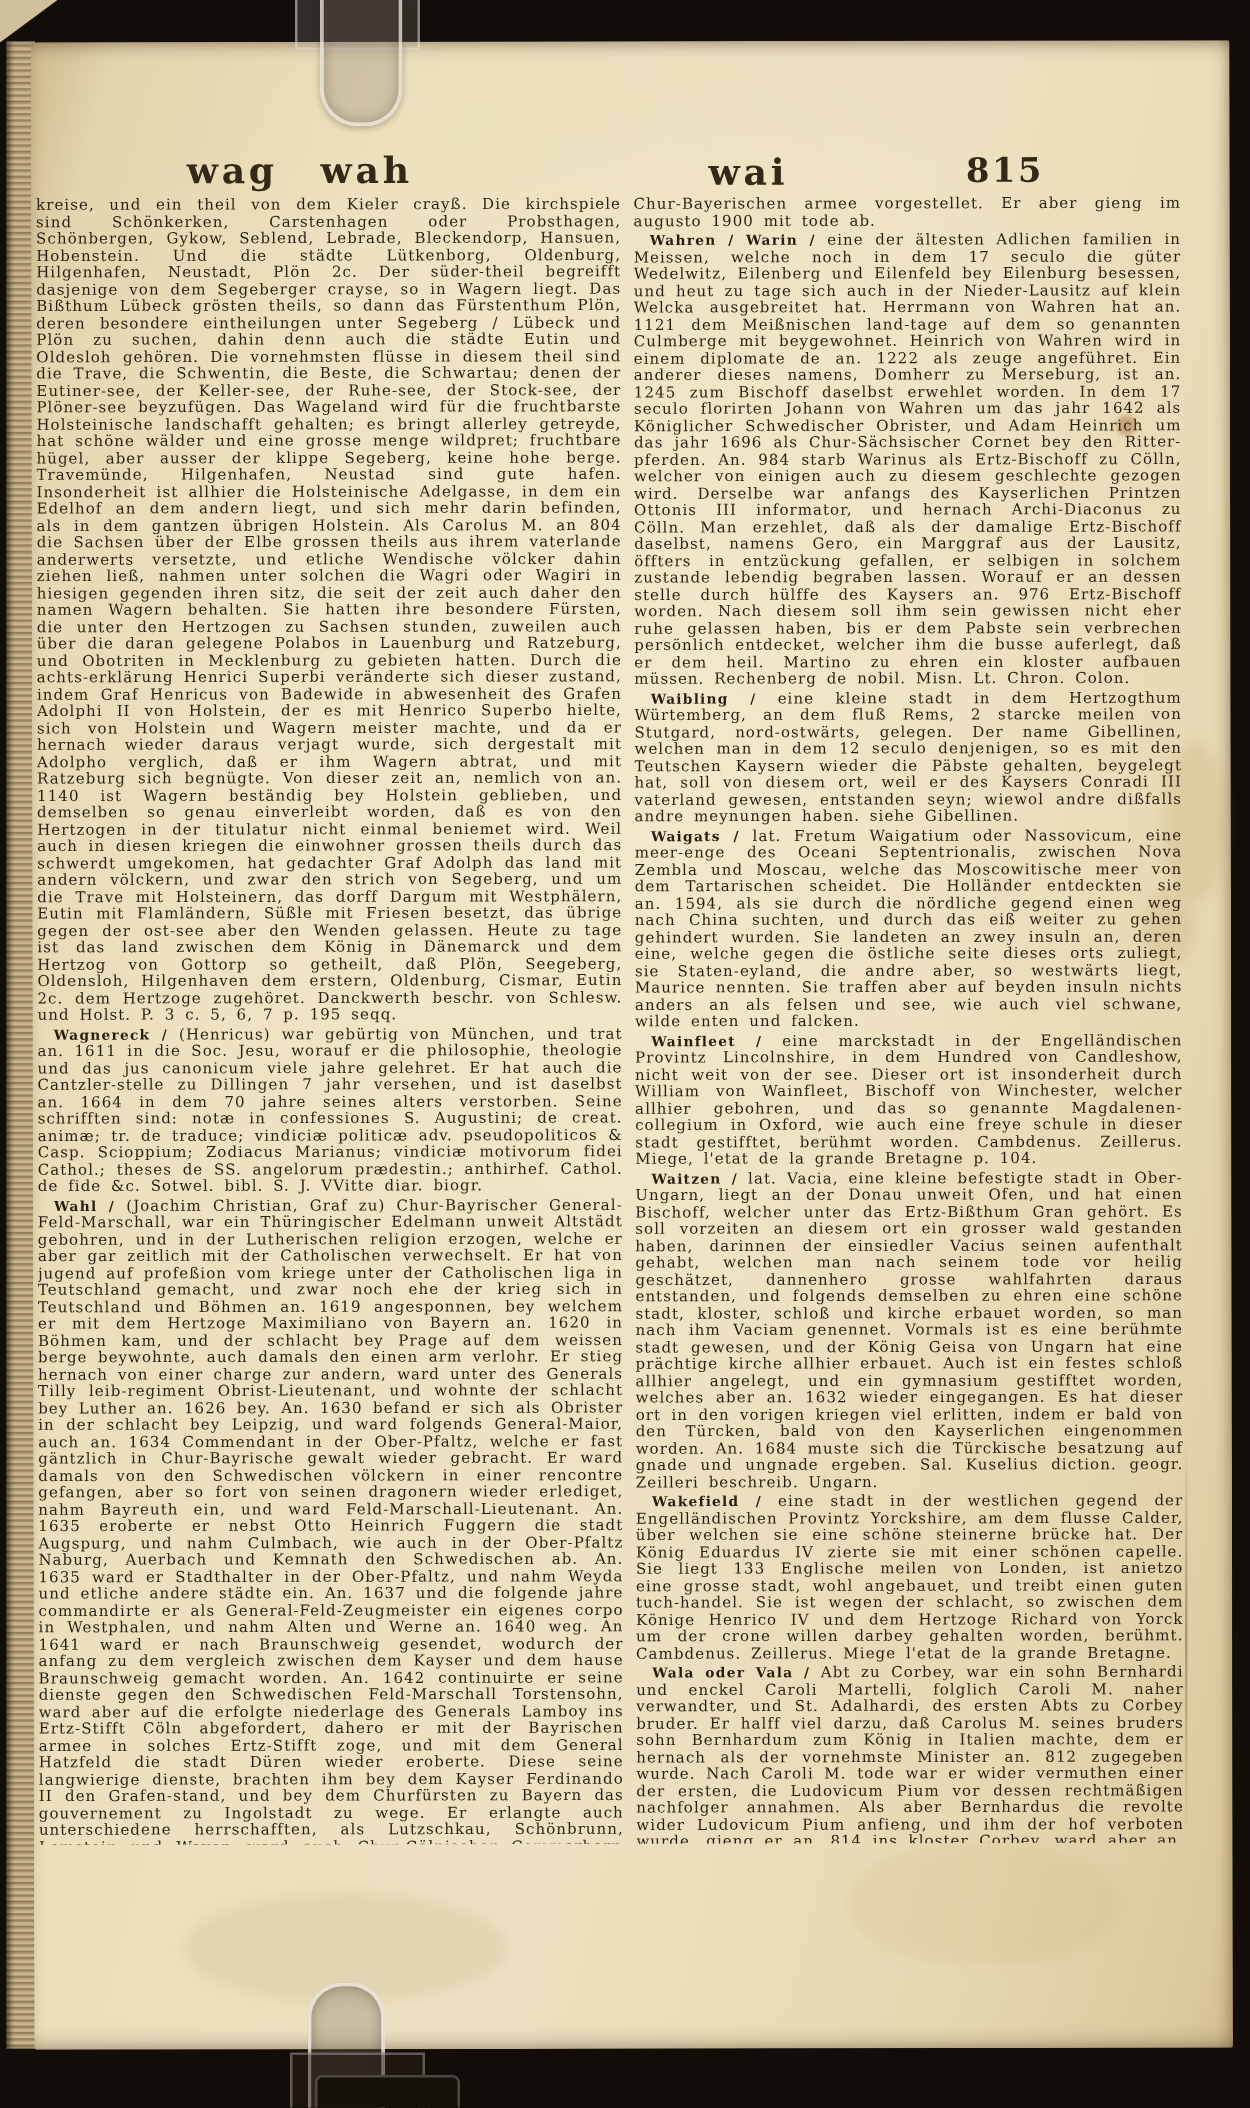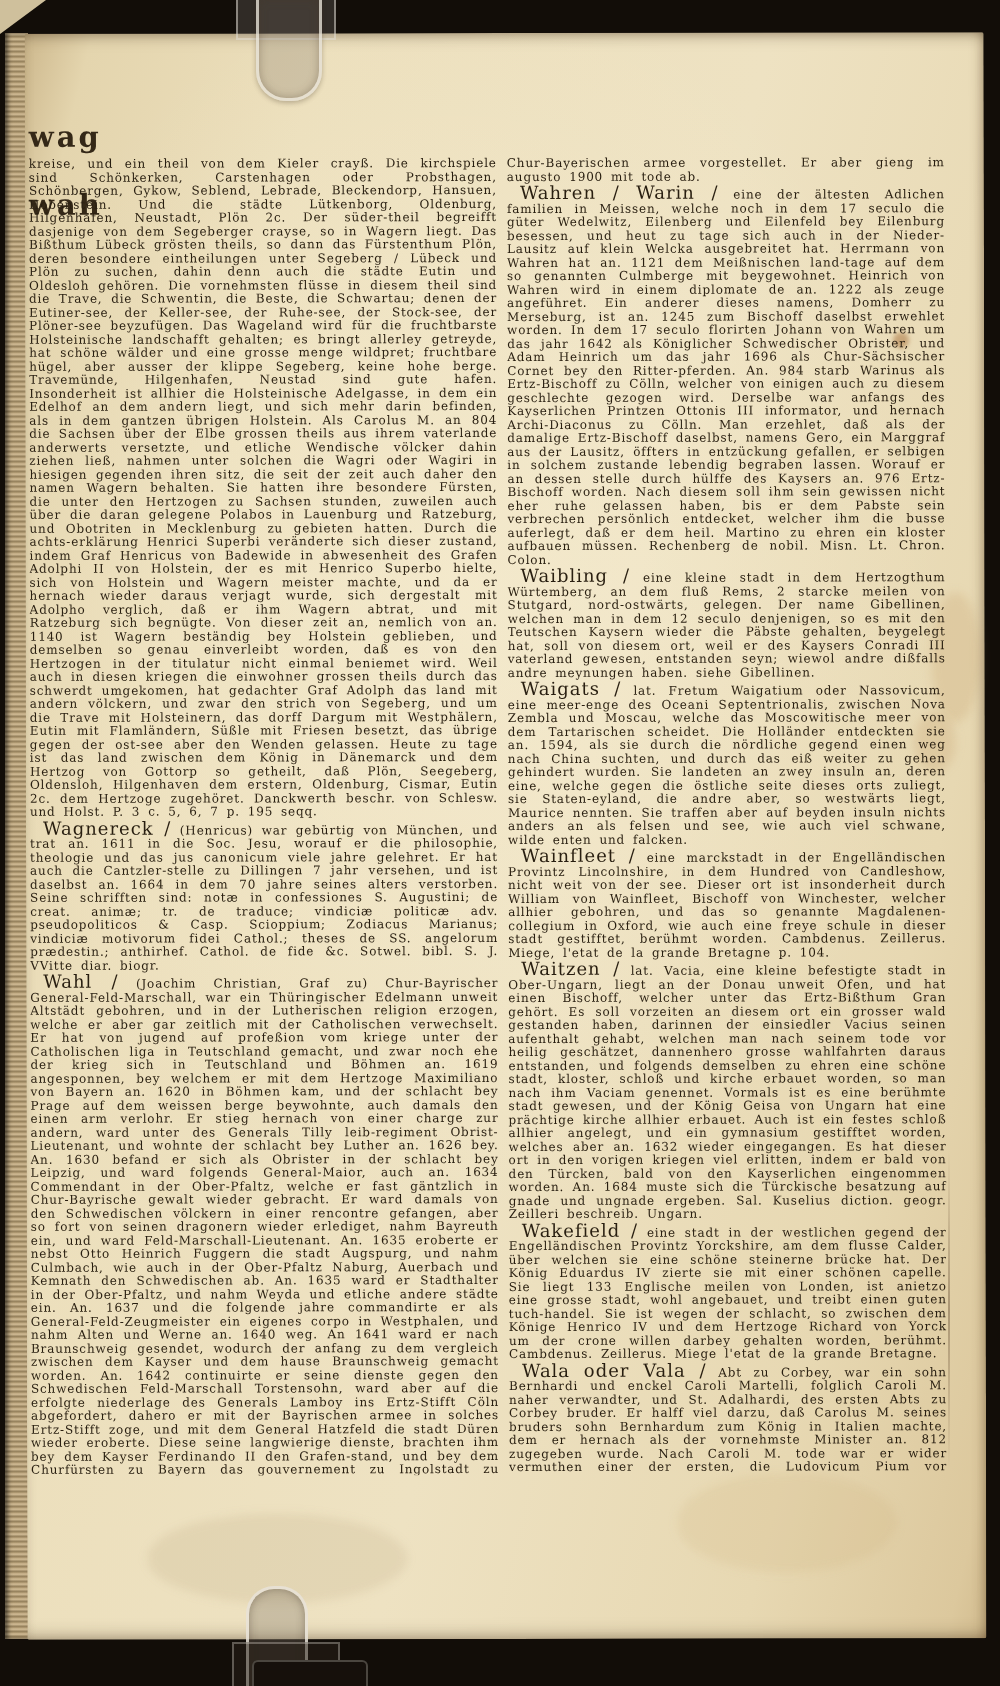--- a/index.html
+++ b/index.html
@@ -26,37 +26,37 @@
 
   .stain{position:absolute;border-radius:50%;filter:blur(5px);pointer-events:none;}
   .st1{left:868px;top:300px;width:16px;height:16px;background:rgba(165,110,55,.5);filter:blur(2px);}
   .st2{left:905px;top:560px;width:50px;height:130px;background:rgba(190,150,95,.22);}
   .st3{left:888px;top:680px;width:42px;height:60px;background:rgba(185,140,85,.2);}
   .st4{left:650px;top:1440px;width:220px;height:100px;background:rgba(200,165,115,.16);}
   .st5{left:120px;top:1480px;width:260px;height:90px;background:rgba(150,120,80,.12);}
 
   
   .runhead-left{position:absolute;left:4px;top:86px;width:468px;display:flex;
-    justify-content:center;gap:34px;padding-right:46px;box-sizing:border-box;flex-direction:column;}
+    justify-content:center;gap:34px;padding-right:46px;box-sizing:border-box;}
   .runhead-right{position:absolute;left:480px;top:88px;width:440px;height:40px;}
   .rh{font-weight:bold;font-size:29px;letter-spacing:3px;color:#3226162;}
   .rh,.pagenum{font-weight:bold;color:#342817;}
   .rh{font-size:29px;}
   .runhead-right .rh{position:absolute;left:62px;top:0;}
   .pagenum{position:absolute;left:268px;top:1px;font-size:27px;letter-spacing:2px;}
 
   
   .cols{position:absolute;left:4px;top:124px;width:916px;height:1318px;display:flex;gap:10px;}
   .col{color:#281e10;text-align:justify;overflow:hidden;
     font-size:12px;line-height:13.5px;letter-spacing:.85px;word-spacing:3.2px;}
   .col-left{width:468px;}
   .col-right{width:438px;}
   .entry{margin:0 0 2px 0;text-indent:13px;}
   .entry.cont{text-indent:0;}
-  .hw{font-weight:normal;font-size:18px;letter-spacing:1px;}
+  .hw{font-weight:bold;font-size:11px;letter-spacing:1px;}
 
   
   .crease{position:absolute;left:948px;top:1150px;width:2px;height:320px;
     background:linear-gradient(to bottom,rgba(0,0,0,0),rgba(90,65,40,.4),rgba(0,0,0,0));}
 
   
   .clip{position:absolute;pointer-events:none;}
   .clip-top-shoulder{left:236px;top:0;width:96px;height:38px;
     background:rgba(190,185,175,.18);border:2px solid rgba(230,225,215,.5);border-top:none;}
   .clip-top-tab{left:256px;top:0;width:60px;height:98px;
@@ -82,20 +82,24 @@
     <span class="stain st1"></span>
     <span class="stain st2"></span>
     <span class="stain st3"></span>
     <span class="stain st4"></span>
     <span class="stain st5"></span>
 
     <div class="runhead-left">
       <span class="rh">wag</span>
       <span class="rh">wah</span>
     </div>
+    <div class="runhead-right">
+      <span class="rh">wai</span>
+      <span class="pagenum">815</span>
+    </div>
 
     <div class="cols">
       <div class="col col-left">
         <p class="entry cont"><span>kreise, und ein theil von dem Kieler crayß. Die kirchspiele sind Schönkerken, Carstenhagen oder Probsthagen, Schönbergen, Gykow, Seblend, Lebrade, Bleckendorp, Hansuen, Hobenstein. Und die städte Lütkenborg, Oldenburg, Hilgenhafen, Neustadt, Plön 2c. Der süder-theil begreifft dasjenige von dem Segeberger crayse, so in Wagern liegt. Das Bißthum Lübeck grösten theils, so dann das Fürstenthum Plön, deren besondere eintheilungen unter Segeberg / Lübeck und Plön zu suchen, dahin denn auch die städte Eutin und Oldesloh gehören. Die vornehmsten flüsse in diesem theil sind die Trave, die Schwentin, die Beste, die Schwartau; denen der Eutiner-see, der Keller-see, der Ruhe-see, der Stock-see, der Plöner-see beyzufügen. Das Wageland wird für die fruchtbarste Holsteinische landschafft gehalten; es bringt allerley getreyde, hat schöne wälder und eine grosse menge wildpret; fruchtbare hügel, aber ausser der klippe Segeberg, keine hohe berge. Travemünde, Hilgenhafen, Neustad sind gute hafen. Insonderheit ist allhier die Holsteinische Adelgasse, in dem ein Edelhof an dem andern liegt, und sich mehr darin befinden, als in dem gantzen übrigen Holstein. Als Carolus M. an 804 die Sachsen über der Elbe grossen theils aus ihrem vaterlande anderwerts versetzte, und etliche Wendische völcker dahin ziehen ließ, nahmen unter solchen die Wagri oder Wagiri in hiesigen gegenden ihren sitz, die seit der zeit auch daher den namen Wagern behalten. Sie hatten ihre besondere Fürsten, die unter den Hertzogen zu Sachsen stunden, zuweilen auch über die daran gelegene Polabos in Lauenburg und Ratzeburg, und Obotriten in Mecklenburg zu gebieten hatten. Durch die achts-erklärung Henrici Superbi veränderte sich dieser zustand, indem Graf Henricus von Badewide in abwesenheit des Grafen Adolphi II von Holstein, der es mit Henrico Superbo hielte, sich von Holstein und Wagern meister machte, und da er hernach wieder daraus verjagt wurde, sich dergestalt mit Adolpho verglich, daß er ihm Wagern abtrat, und mit Ratzeburg sich begnügte. Von dieser zeit an, nemlich von an. 1140 ist Wagern beständig bey Holstein geblieben, und demselben so genau einverleibt worden, daß es von den Hertzogen in der titulatur nicht einmal beniemet wird. Weil auch in diesen kriegen die einwohner grossen theils durch das schwerdt umgekomen, hat gedachter Graf Adolph das land mit andern völckern, und zwar den strich von Segeberg, und um die Trave mit Holsteinern, das dorff Dargum mit Westphälern, Eutin mit Flamländern, Süßle mit Friesen besetzt, das übrige gegen der ost-see aber den Wenden gelassen. Heute zu tage ist das land zwischen dem König in Dänemarck und dem Hertzog von Gottorp so getheilt, daß Plön, Seegeberg, Oldensloh, Hilgenhaven dem erstern, Oldenburg, Cismar, Eutin 2c. dem Hertzoge zugehöret. Danckwerth beschr. von Schlesw. und Holst. P. 3 c. 5, 6, 7 p. 195 seqq.</span></p>
         <p class="entry"><b class="hw">Wagnereck /</b> <span>(Henricus) war gebürtig von München, und trat an. 1611 in die Soc. Jesu, worauf er die philosophie, theologie und das jus canonicum viele jahre gelehret. Er hat auch die Cantzler-stelle zu Dillingen 7 jahr versehen, und ist daselbst an. 1664 in dem 70 jahre seines alters verstorben. Seine schrifften sind: notæ in confessiones S. Augustini; de creat. animæ; tr. de traduce; vindiciæ politicæ adv. pseudopoliticos &amp; Casp. Scioppium; Zodiacus Marianus; vindiciæ motivorum fidei Cathol.; theses de SS. angelorum prædestin.; anthirhef. Cathol. de fide &amp;c. Sotwel. bibl. S. J. VVitte diar. biogr.</span></p>
         <p class="entry"><b class="hw">Wahl /</b> <span>(Joachim Christian, Graf zu) Chur-Bayrischer General-Feld-Marschall, war ein Thüringischer Edelmann unweit Altstädt gebohren, und in der Lutherischen religion erzogen, welche er aber gar zeitlich mit der Catholischen verwechselt. Er hat von jugend auf profeßion vom kriege unter der Catholischen liga in Teutschland gemacht, und zwar noch ehe der krieg sich in Teutschland und Böhmen an. 1619 angesponnen, bey welchem er mit dem Hertzoge Maximiliano von Bayern an. 1620 in Böhmen kam, und der schlacht bey Prage auf dem weissen berge beywohnte, auch damals den einen arm verlohr. Er stieg hernach von einer charge zur andern, ward unter des Generals Tilly leib-regiment Obrist-Lieutenant, und wohnte der schlacht bey Luther an. 1626 bey. An. 1630 befand er sich als Obrister in der schlacht bey Leipzig, und ward folgends General-Maior, auch an. 1634 Commendant in der Ober-Pfaltz, welche er fast gäntzlich in Chur-Bayrische gewalt wieder gebracht. Er ward damals von den Schwedischen völckern in einer rencontre gefangen, aber so fort von seinen dragonern wieder erlediget, nahm Bayreuth ein, und ward Feld-Marschall-Lieutenant. An. 1635 eroberte er nebst Otto Heinrich Fuggern die stadt Augspurg, und nahm Culmbach, wie auch in der Ober-Pfaltz Naburg, Auerbach und Kemnath den Schwedischen ab. An. 1635 ward er Stadthalter in der Ober-Pfaltz, und nahm Weyda und etliche andere städte ein. An. 1637 und die folgende jahre commandirte er als General-Feld-Zeugmeister ein eigenes corpo in Westphalen, und nahm Alten und Werne an. 1640 weg. An 1641 ward er nach Braunschweig gesendet, wodurch der anfang zu dem vergleich zwischen dem Kayser und dem hause Braunschweig gemacht worden. An. 1642 continuirte er seine dienste gegen den Schwedischen Feld-Marschall Torstensohn, ward aber auf die erfolgte niederlage des Generals Lamboy ins Ertz-Stifft Cöln abgefordert, dahero er mit der Bayrischen armee in solches Ertz-Stifft zoge, und mit dem General Hatzfeld die stadt Düren wieder eroberte. Diese seine langwierige dienste, brachten ihm bey dem Kayser Ferdinando II den Grafen-stand, und bey dem Churfürsten zu Bayern das gouvernement zu Ingolstadt zu wege. Er erlangte auch unterschiedene herrschafften, als Lutzschkau, Schönbrunn, Lomstein und Weyer, ward auch Chur-Cölnischer Cammerherr. Endlich wie er an. 1643 seiner gesundheit wegen, sich von der armee wegbegeben müssen, ward zu anfange des 1644 jahrs der Baron von Mercy der</span></p>
       </div>
       <div class="col col-right">
         <p class="entry cont"><span>Chur-Bayerischen armee vorgestellet. Er aber gieng im augusto 1900 mit tode ab.</span></p>
         <p class="entry"><b class="hw">Wahren / Warin /</b> <span>eine der ältesten Adlichen familien in Meissen, welche noch in dem 17 seculo die güter Wedelwitz, Eilenberg und Eilenfeld bey Eilenburg besessen, und heut zu tage sich auch in der Nieder-Lausitz auf klein Welcka ausgebreitet hat. Herrmann von Wahren hat an. 1121 dem Meißnischen land-tage auf dem so genannten Culmberge mit beygewohnet. Heinrich von Wahren wird in einem diplomate de an. 1222 als zeuge angeführet. Ein anderer dieses namens, Domherr zu Merseburg, ist an. 1245 zum Bischoff daselbst erwehlet worden. In dem 17 seculo florirten Johann von Wahren um das jahr 1642 als Königlicher Schwedischer Obrister, und Adam Heinrich um das jahr 1696 als Chur-Sächsischer Cornet bey den Ritter-pferden. An. 984 starb Warinus als Ertz-Bischoff zu Cölln, welcher von einigen auch zu diesem geschlechte gezogen wird. Derselbe war anfangs des Kayserlichen Printzen Ottonis III informator, und hernach Archi-Diaconus zu Cölln. Man erzehlet, daß als der damalige Ertz-Bischoff daselbst, namens Gero, ein Marggraf aus der Lausitz, öffters in entzückung gefallen, er selbigen in solchem zustande lebendig begraben lassen. Worauf er an dessen stelle durch hülffe des Kaysers an. 976 Ertz-Bischoff worden. Nach diesem soll ihm sein gewissen nicht eher ruhe gelassen haben, bis er dem Pabste sein verbrechen persönlich entdecket, welcher ihm die busse auferlegt, daß er dem heil. Martino zu ehren ein kloster aufbauen müssen. Rechenberg de nobil. Misn. Lt. Chron. Colon.</span></p>

